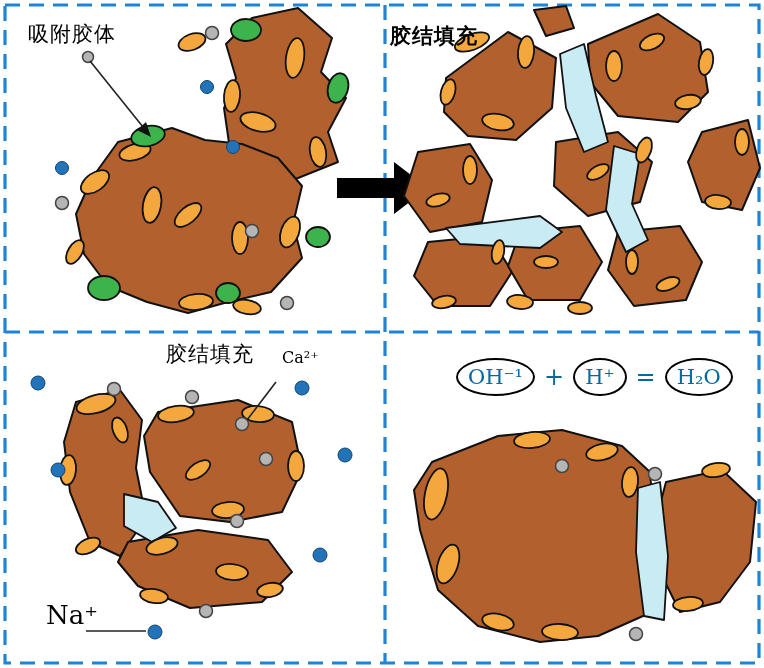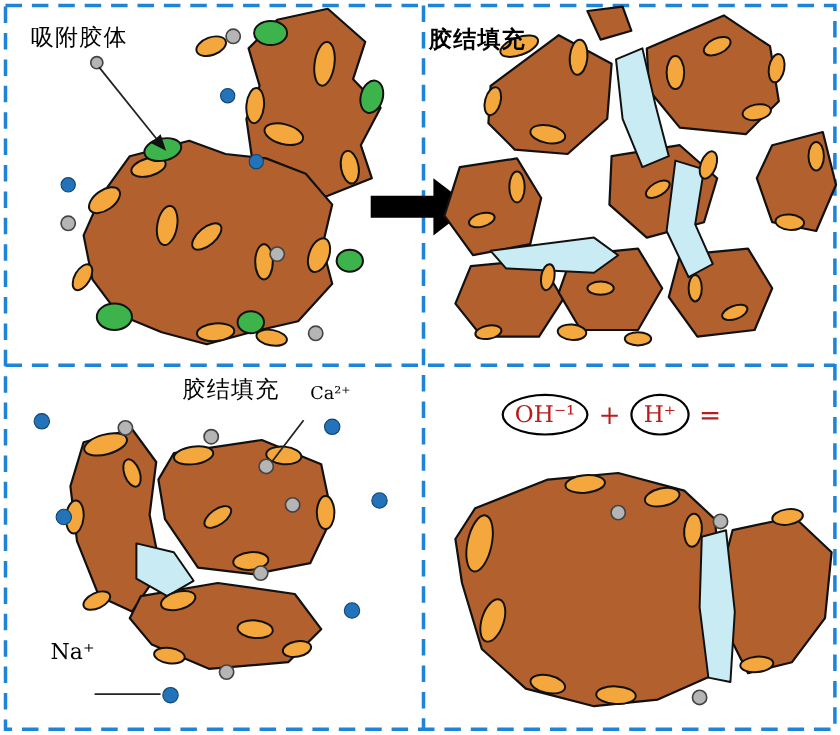--- a/index.html
+++ b/index.html
@@ -10,21 +10,21 @@
   .orange { fill:var(--c-orange,#f4a73c); stroke:var(--c-outline,#111); stroke-width:1.8; }
   .green  { fill:var(--c-green,#3db44b); stroke:var(--c-outline,#111); stroke-width:1.8; }
   .cyan   { fill:var(--c-cyan,#c9ecf4); stroke:var(--c-outline,#111); stroke-width:1.8; stroke-linejoin:round; }
   .graydot{ fill:var(--c-gray,#b5b5b5); stroke:#444; stroke-width:1.5; }
   .bluedot{ fill:var(--c-blue,#2273ba); stroke:#12456e; stroke-width:1; }
   .dash   { fill:none; stroke:var(--c-border,#1d84d8); stroke-width:3.2; stroke-dasharray:15 9; }
   .thin   { stroke:#222; stroke-width:1.6; fill:none; }
   .lbl { position:absolute; color:#000; font-size:21px; letter-spacing:1px; white-space:nowrap; }
   .serif { font-family:"DejaVu Serif", serif; letter-spacing:0; }
   .eq { position:absolute; display:flex; align-items:center; gap:9px;
-        font-family:"DejaVu Serif", serif; font-size:21px; color:#b91c1c; }
+        font-family:"DejaVu Serif", serif; font-size:21px; color:#0369a1; }
   .circ { border:2.2px solid #000; border-radius:50%; background:#fff; height:38px;
           min-width:42px; padding:0 10px; display:flex; align-items:center; justify-content:center; }
   .op { font-size:24px; }
 </style>
 </head>
 <body>
 
 <div class="canvas">
 
   <svg width="764" height="668" viewBox="0 0 764 668">
@@ -194,22 +194,23 @@
         <circle class="graydot" cx="655" cy="474" r="6.5"></circle>
         <circle class="graydot" cx="636" cy="634" r="6.5"></circle>
       </g>
     </g>
   </svg>
 
   <div class="lbl" style="left:28px; top:20px;">吸附胶体</div>
   <div class="lbl" style="left:390px; top:22px;font-weight:bold;">胶结填充</div>
   <div class="lbl" style="left:166px; top:340px;">胶结填充</div>
   <div class="lbl serif" style="left:282px; top:348px; font-size:16px;">Ca²⁺</div>
-  <div class="lbl serif" style="left:46px; top:580px; font-size:20px;">Na⁺</div>
+  <div class="lbl serif" style="left:46px; top:600px; font-size:26px;">Na⁺</div>
 
   <div class="eq" style="left:456px; top:358px;">
     <span class="circ">OH⁻¹</span>
     <span class="op">+</span>
     <span class="circ">H⁺</span>
     <span class="op">=</span>
+    <span class="circ">H₂O</span>
   </div>
 
 </div>
 
 </body></html>

